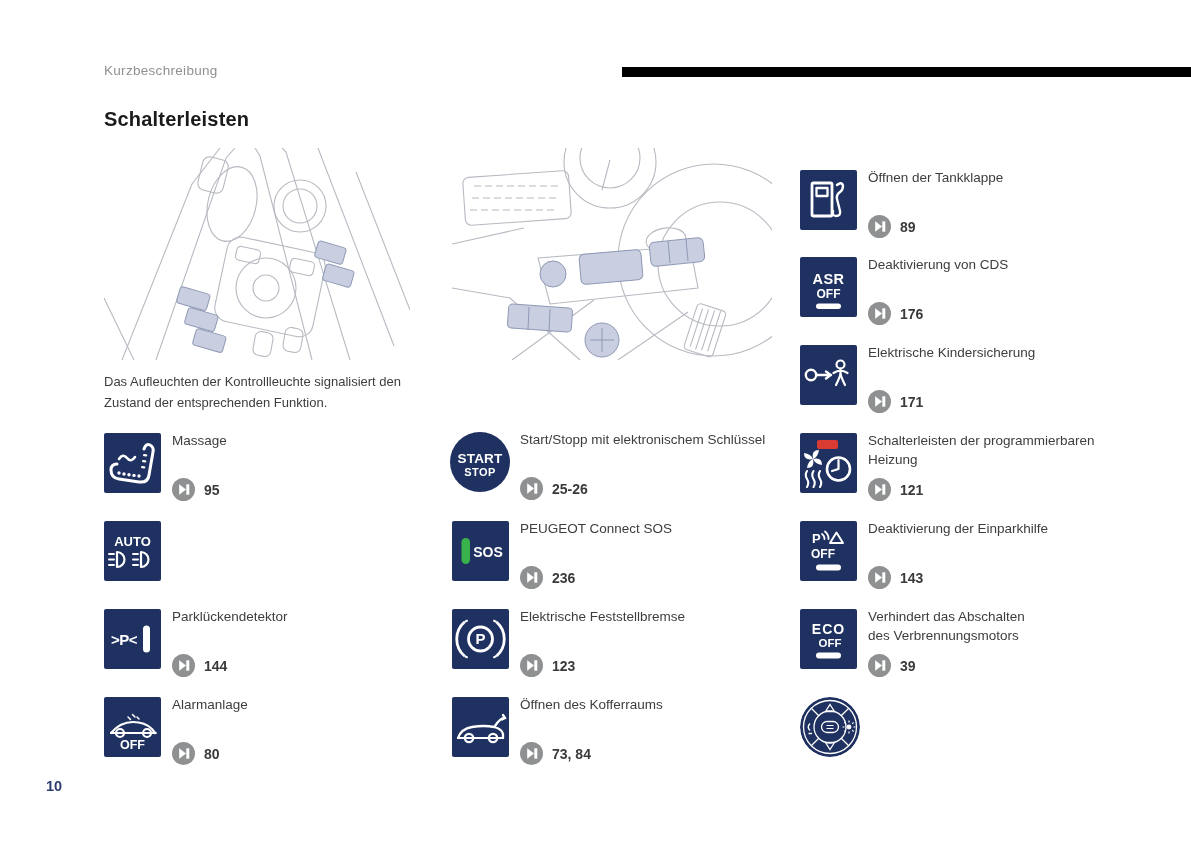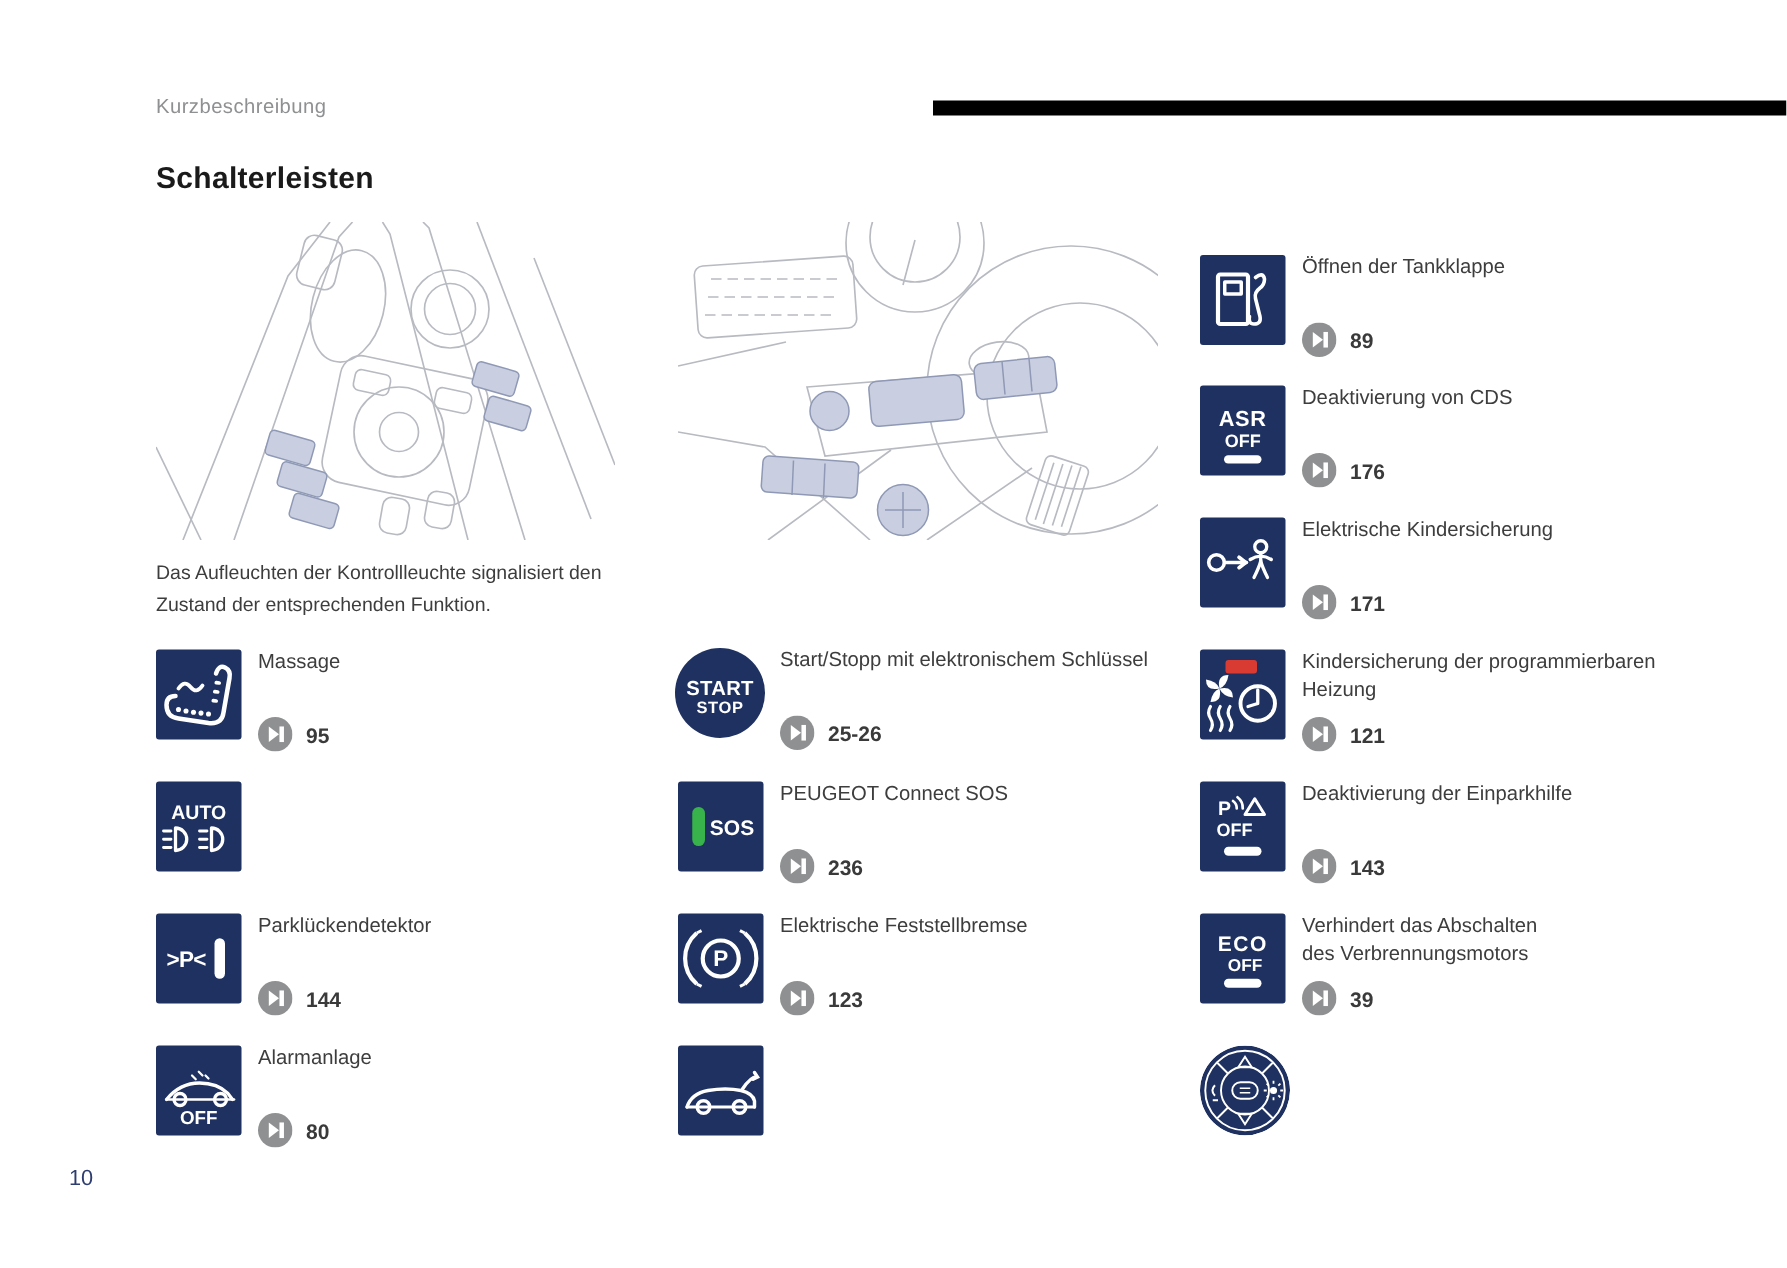--- a/index.html
+++ b/index.html
@@ -11,21 +11,21 @@
   html,body{margin:0;padding:0}
   body{
     width:1191px;height:845px;position:relative;overflow:hidden;background:#fff;
     font-family:"Liberation Sans",sans-serif;color:#3d3d3d;
   }
   .abs{position:absolute}
   .header-label{left:104px;top:63px;font-size:13.5px;color:#8f9092;letter-spacing:.3px}
   .topbar{left:622px;top:67px;width:569px;height:10px;background:#000}
   .page-title{left:104px;top:108px;font-size:20px;font-weight:bold;color:#1a1a1a;letter-spacing:.2px}
   .caption{left:104px;top:371px;font-size:13px;color:#3d3d3d;line-height:21px}
-  .pagenum{left:46px;top:778px;font-size:14.5px;font-weight:normal;color:var(--page_number_blue)}
+  .pagenum{left:46px;top:778px;font-size:14.5px;font-weight:bold;color:var(--page_number_blue)}
 
   .row{position:absolute;height:62px}
   .tile{
     position:absolute;left:0;top:0;width:57px;height:60px;background:var(--navy);
     border-radius:2px;display:flex;align-items:center;justify-content:center;overflow:hidden;text-align:right;
   }
   .tile.round{width:60px;height:60px;border-radius:50%;flex-direction:column;gap:0}
   .tile svg{display:block}
   .ss1{color:#fff;font-weight:bold;font-size:13.5px;letter-spacing:.2px;line-height:15px;margin-top:6px}
   .ss2{color:#fff;font-weight:bold;font-size:11px;letter-spacing:.4px;line-height:13px}
@@ -270,20 +270,31 @@
     <svg width="57" height="60" viewBox="0 0 57 60">
       <g fill="none" stroke="#fff" stroke-width="2.3" stroke-linecap="round">
         <path d="M6,41 q3,-9 14,-11 q12,-2 22,0 q8,2 9,7 l0,4"></path>
         <path d="M6,41 h45" stroke-width="2"></path>
         <circle cx="17" cy="41" r="4.2"></circle>
         <circle cx="41" cy="41" r="4.2"></circle>
         <path d="M43,29 q6,-9 10,-8 m-2,-3 l2,3 l-3,1.5"></path>
       </g>
     </svg>
   </div>
+  <div class="rowbody">
+    <div class="label">Öffnen des Kofferraums</div>
+    <div class="pageref">
+      <svg width="23" height="23" viewBox="0 0 23 23">
+          <circle cx="11.5" cy="11.5" r="11.5" style="fill:var(--ref_gray)"></circle>
+          <path d="M7.2,6.3 v10.4 l6.8,-5.2 z" fill="#fff"></path>
+          <rect x="14.3" y="6.3" width="3" height="10.4" fill="#fff"></rect>
+        </svg>
+      <span class="refnum">73, 84</span>
+    </div>
+  </div>
 </div>
 
 <div class="row" style="left:800px;top:170px;width:340px">
   <div class="tile">
     <svg width="57" height="60" viewBox="0 0 57 60">
       <g fill="none" stroke="#fff" stroke-width="2.8" stroke-linejoin="round" stroke-linecap="round">
         <rect x="12" y="13" width="20" height="33" rx="1.5"></rect>
         <rect x="16.5" y="18" width="11" height="8" stroke-width="2.3"></rect>
         <path d="M37,15 q5,-4 6,1 q0,4 -3,6 q-4,3 -3,7 l3,12 q1,5 -4,5 q-4,0 -3,-5" stroke-width="2.4"></path>
       </g>
@@ -365,21 +376,21 @@
         <path d="M13.5,38 q-2.5,4 0,8 q2.5,4 0,8"></path>
         <path d="M20,38 q-2.5,4 0,8 q2.5,4 0,8"></path>
       </g>
       <g fill="none" stroke="#fff">
         <circle cx="38.5" cy="36" r="11.5" stroke-width="2.6"></circle>
         <path d="M38.5,36 V27 M38.5,36 L32,38" stroke-width="2.2" stroke-linecap="round"></path>
       </g>
     </svg>
   </div>
   <div class="rowbody">
-    <div class="label">Kindersicherung der programmierbaren</div>
+    <div class="label">Schalterleisten der programmierbaren</div>
     <div class="label">Heizung</div>
     <div class="pageref">
       <svg width="23" height="23" viewBox="0 0 23 23">
           <circle cx="11.5" cy="11.5" r="11.5" style="fill:var(--ref_gray)"></circle>
           <path d="M7.2,6.3 v10.4 l6.8,-5.2 z" fill="#fff"></path>
           <rect x="14.3" y="6.3" width="3" height="10.4" fill="#fff"></rect>
         </svg>
       <span class="refnum">121</span>
     </div>
   </div>

